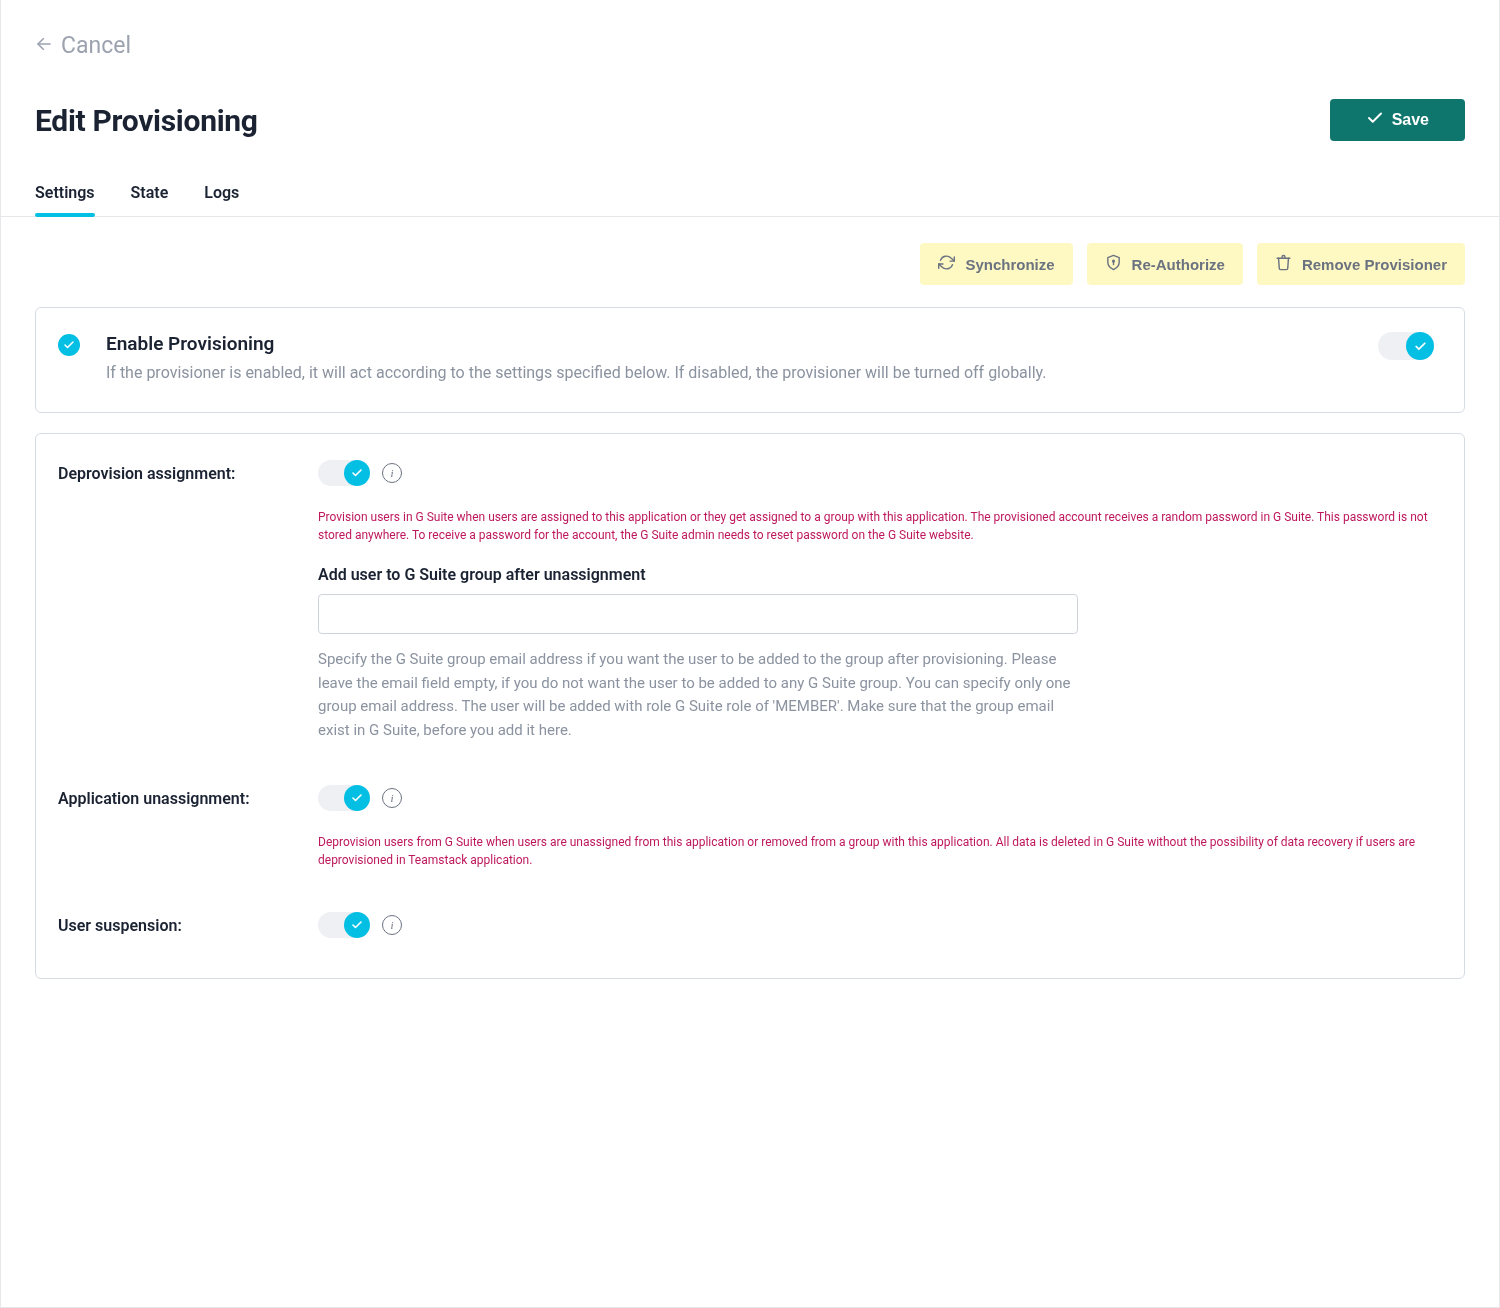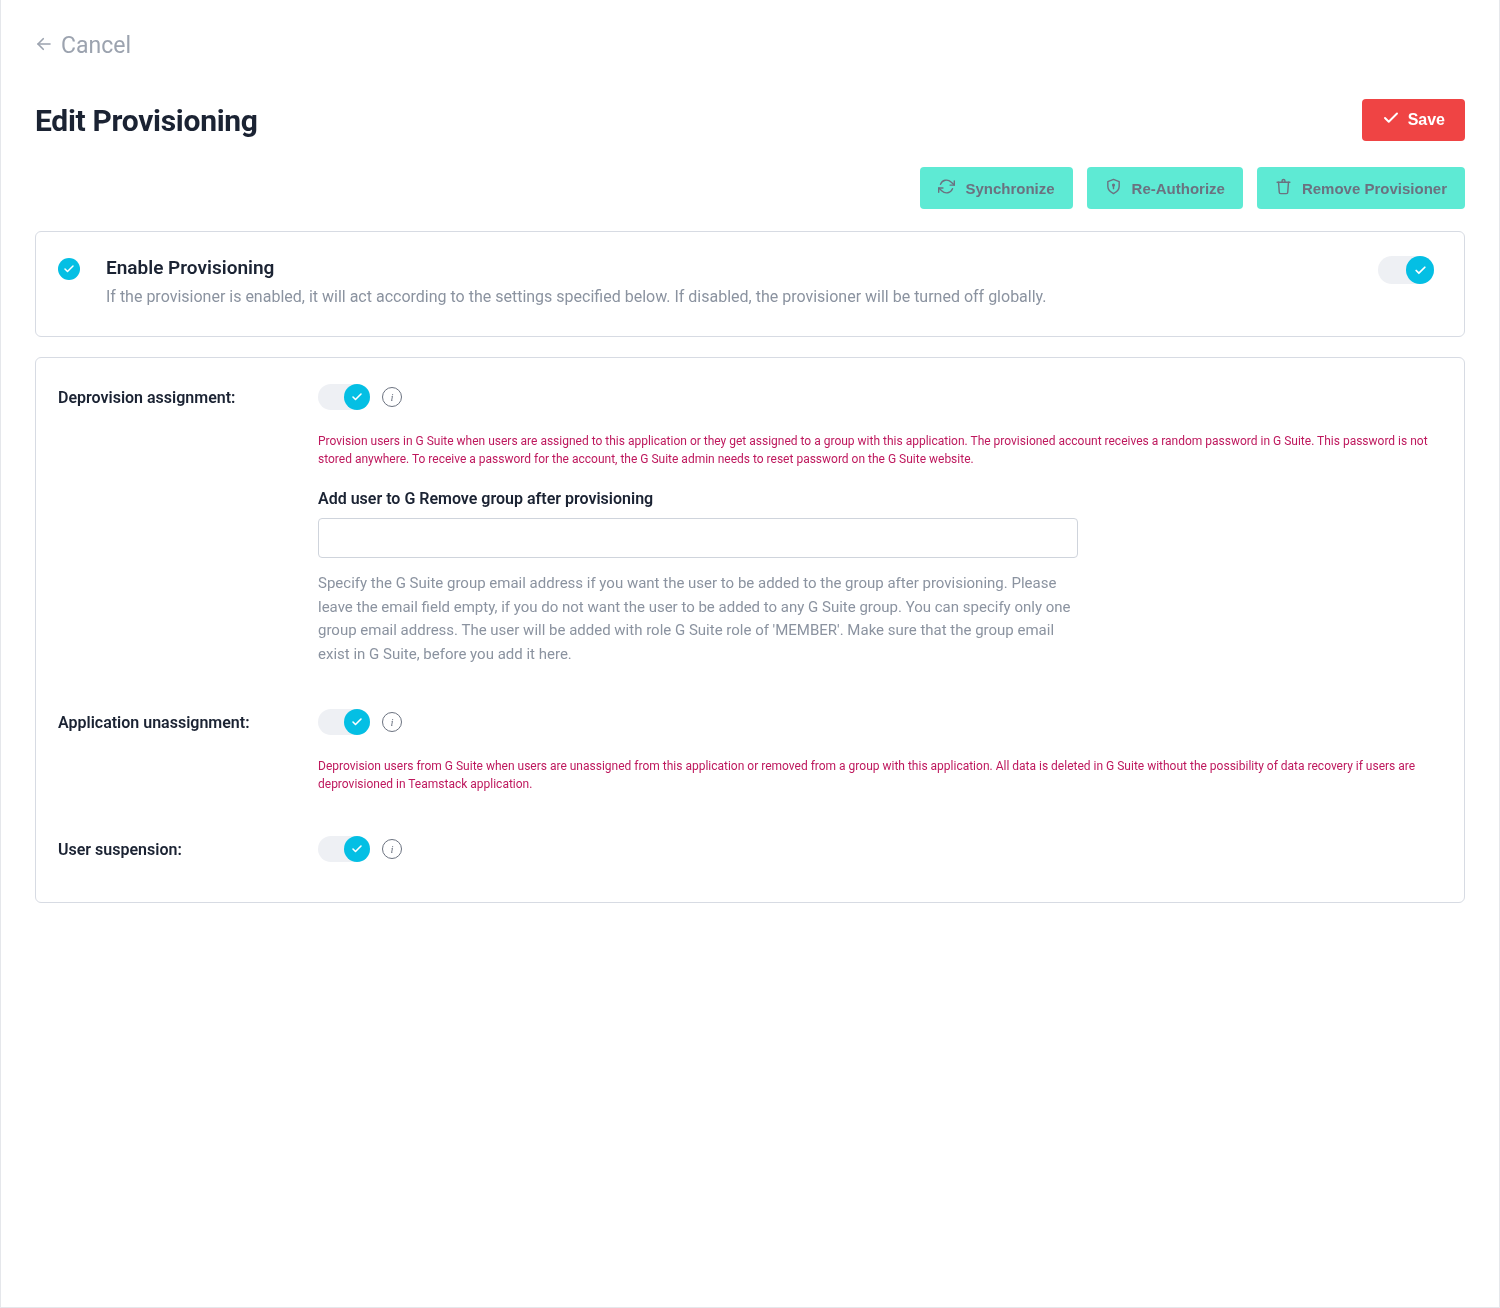--- a/index.html
+++ b/index.html
@@ -35,25 +35,25 @@
     align-items: center;
     padding: 40px 34px 0 34px;
   }
   h1 {
     font-size: 30px;
     font-weight: 700;
     color: #1b2333;
     letter-spacing: -0.3px;
   }
   .save-btn {
-    background: #ef4444;
+    background: #0f766e;
     color: #fff;
     border: none;
     border-radius: 4px;
-    padding: 10px 20px;
+    padding: 10px 36px;
     font-size: 16px;
     font-weight: 600;
     display: inline-flex;
     align-items: center;
     gap: 8px;
     cursor: pointer;
   }
   .save-btn svg { stroke: #fff; }
   .tabs {
     display: flex;
@@ -77,21 +77,21 @@
     background: #04bfe4;
     border-radius: 2px;
   }
   .actions-row {
     display: flex;
     justify-content: flex-end;
     gap: 14px;
     padding: 26px 34px 0 34px;
   }
   .action-btn {
-    background: #5eead4;
+    background: #fef9c3;
     border: none;
     border-radius: 4px;
     padding: 11px 18px;
     color: #6b7280;
     font-weight: 600;
     font-size: 15px;
     display: inline-flex;
     align-items: center;
     gap: 10px;
     cursor: pointer;
@@ -254,20 +254,25 @@
     <button class="save-btn">
       <span>
         <svg width="18" height="18" viewBox="0 0 24 24" fill="none" stroke-width="2.6" stroke-linecap="round" stroke-linejoin="round">
             <polyline points="20 6 9 17 4 12"></polyline>
           </svg>
       </span>
       <span>Save</span>
     </button>
   </div>
 
+  <div class="tabs">
+    <div class="tab active">Settings</div>
+    <div class="tab">State</div>
+    <div class="tab">Logs</div>
+  </div>
 
   <div class="actions-row">
     <button class="action-btn">
       <span>
         <svg width="17" height="17" viewBox="0 0 24 24" fill="none" stroke-width="2" stroke-linecap="round" stroke-linejoin="round">
             <polyline points="23 4 23 10 17 10"></polyline>
             <polyline points="1 20 1 14 7 14"></polyline>
             <path d="M3.51 9a9 9 0 0 1 14.85-3.36L23 10M1 14l4.64 4.36A9 9 0 0 0 20.49 15"></path>
           </svg>
       </span>
@@ -325,21 +330,21 @@
           <div class="toggle toggle-small on">
             <div class="knob">
               <svg width="12" height="12" viewBox="0 0 24 24" fill="none" stroke-width="3.2" stroke-linecap="round" stroke-linejoin="round">
                   <polyline points="20 6 9 17 4 12"></polyline>
                 </svg>
             </div>
           </div>
           <span class="info-icon">i</span>
         </div>
         <div class="setting-desc">Provision users in G Suite when users are assigned to this application or they get assigned to a group with this application. The provisioned account receives a random password in G Suite. This password is not stored anywhere. To receive a password for the account, the G Suite admin needs to reset password on the G Suite website.</div>
-        <div class="subheading">Add user to G Remove group after provisioning</div>
+        <div class="subheading">Add user to G Suite group after unassignment</div>
         <input class="text-input" type="text" value="" style="">
         <div class="hint">Specify the G Suite group email address if you want the user to be added to the group after provisioning. Please leave the email field empty, if you do not want the user to be added to any G Suite group. You can specify only one group email address. The user will be added with role G Suite role of 'MEMBER'. Make sure that the group email exist in G Suite, before you add it here.</div>
       </div>
     </div>
 
     <div class="setting-row">
       <div class="setting-label">Application unassignment:</div>
       <div class="setting-body">
         <div class="toggle-line">
           <div class="toggle toggle-small on">

